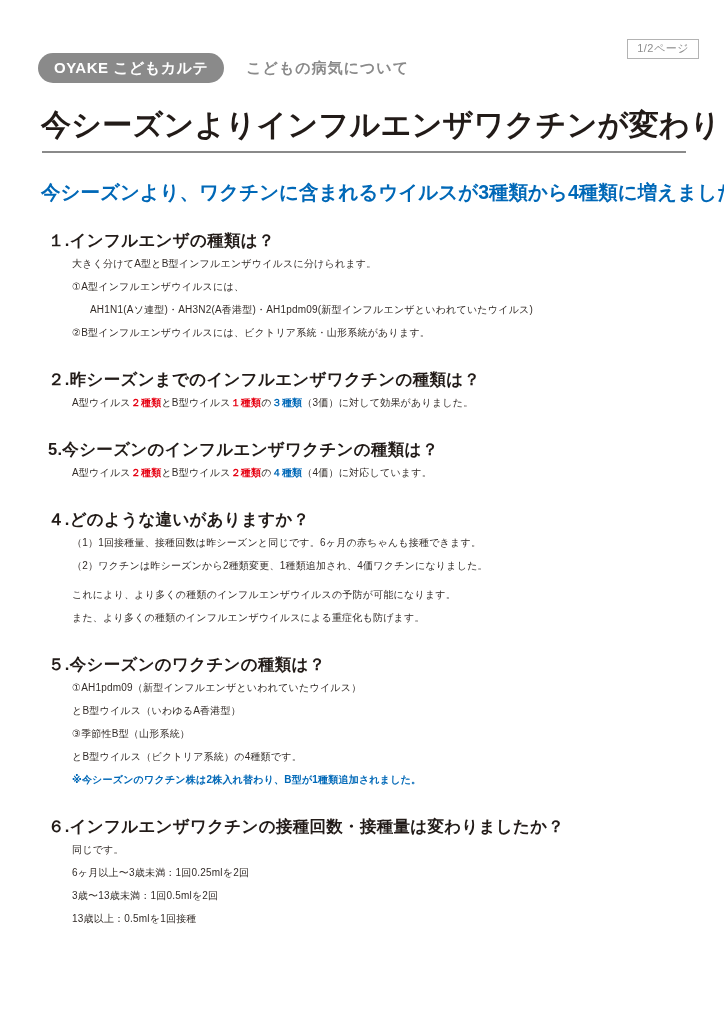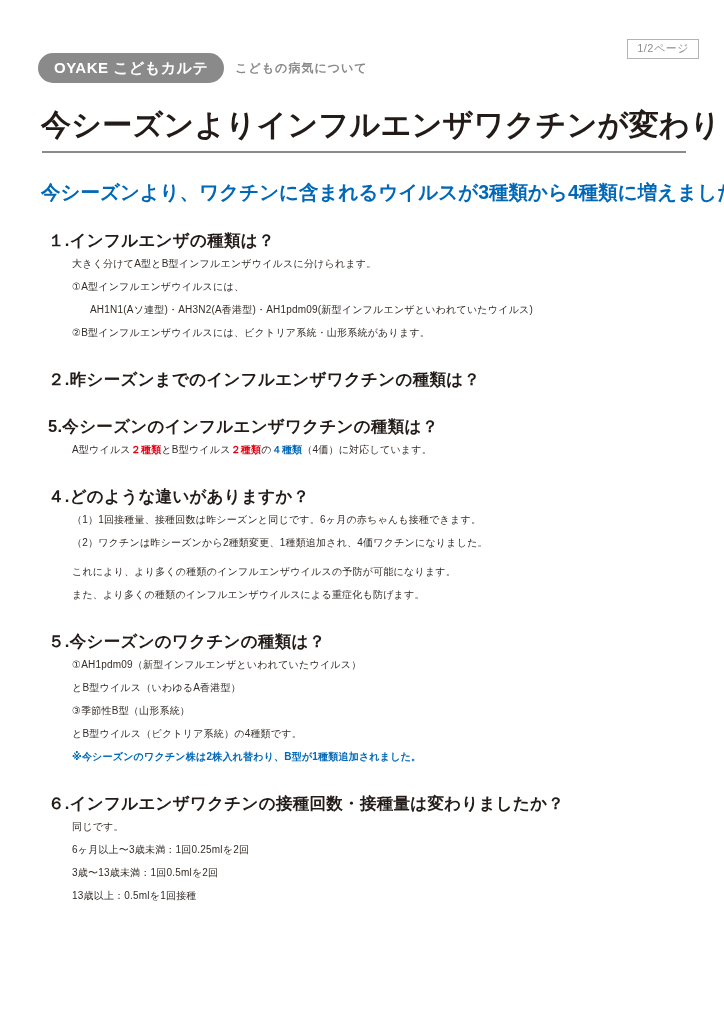--- a/index.html
+++ b/index.html
@@ -27,37 +27,37 @@
     letter-spacing: 0.5px;
   }
 
   
   .brand-row {
     position: absolute;
     top: 53px;
     left: 38px;
     display: flex;
     align-items: center;
-    gap: 11px;
+    gap: 22px;
   }
   .badge {
     background: #8a8a8a;
     color: #ffffff;
     font-weight: bold;
     font-size: 15px;
     line-height: 19px;
     padding: 5px 16px 6px 16px;
     border-radius: 16px;
     letter-spacing: 0.5px;
     white-space: nowrap;
   }
   .category {
     color: #8a8a8a;
     font-weight: bold;
-    font-size: 12px;
+    font-size: 15px;
     letter-spacing: 1px;
     white-space: nowrap;
   }
 
   
   .title {
     position: absolute;
     top: 109px;
     left: 41px;
     margin: 0;
@@ -142,20 +142,21 @@
   <main class="content" id="sections">
       <section class="section">
         <h2 class="sec-heading">１.インフルエンザの種類は？</h2>
         <p class="line indent-1"><span class="seg-normal">大きく分けてA型とB型インフルエンザウイルスに分けられます。</span></p>
         <p class="line indent-1"><span class="seg-normal">①A型インフルエンザウイルスには、</span></p>
         <p class="line indent-2"><span class="seg-normal">AH1N1(Aソ連型)・AH3N2(A香港型)・AH1pdm09(新型インフルエンザといわれていたウイルス)</span></p>
         <p class="line indent-1"><span class="seg-normal">②B型インフルエンザウイルスには、ビクトリア系統・山形系統があります。</span></p>
       </section>
       <section class="section">
         <h2 class="sec-heading">２.昨シーズンまでのインフルエンザワクチンの種類は？</h2>
+        <p class="line indent-1"><span class="seg-normal">A型ウイルス</span><span class="seg-red">２種類</span><span class="seg-normal">とB型ウイルス</span><span class="seg-red">１種類</span><span class="seg-normal">の</span><span class="seg-blue">３種類</span><span class="seg-normal">（3価）に対して効果がありました。</span></p>
       </section>
       <section class="section">
         <h2 class="sec-heading">5.今シーズンのインフルエンザワクチンの種類は？</h2>
         <p class="line indent-1"><span class="seg-normal">A型ウイルス</span><span class="seg-red">２種類</span><span class="seg-normal">とB型ウイルス</span><span class="seg-red">２種類</span><span class="seg-normal">の</span><span class="seg-blue">４種類</span><span class="seg-normal">（4価）に対応しています。</span></p>
       </section>
       <section class="section">
         <h2 class="sec-heading">４.どのような違いがありますか？</h2>
         <p class="line indent-1"><span class="seg-normal">（1）1回接種量、接種回数は昨シーズンと同じです。6ヶ月の赤ちゃんも接種できます。</span></p>
         <p class="line indent-1"><span class="seg-normal">（2）ワクチンは昨シーズンから2種類変更、1種類追加され、4価ワクチンになりました。</span></p>
         <p class="line indent-1 gap"><span class="seg-normal">これにより、より多くの種類のインフルエンザウイルスの予防が可能になります。</span></p>

